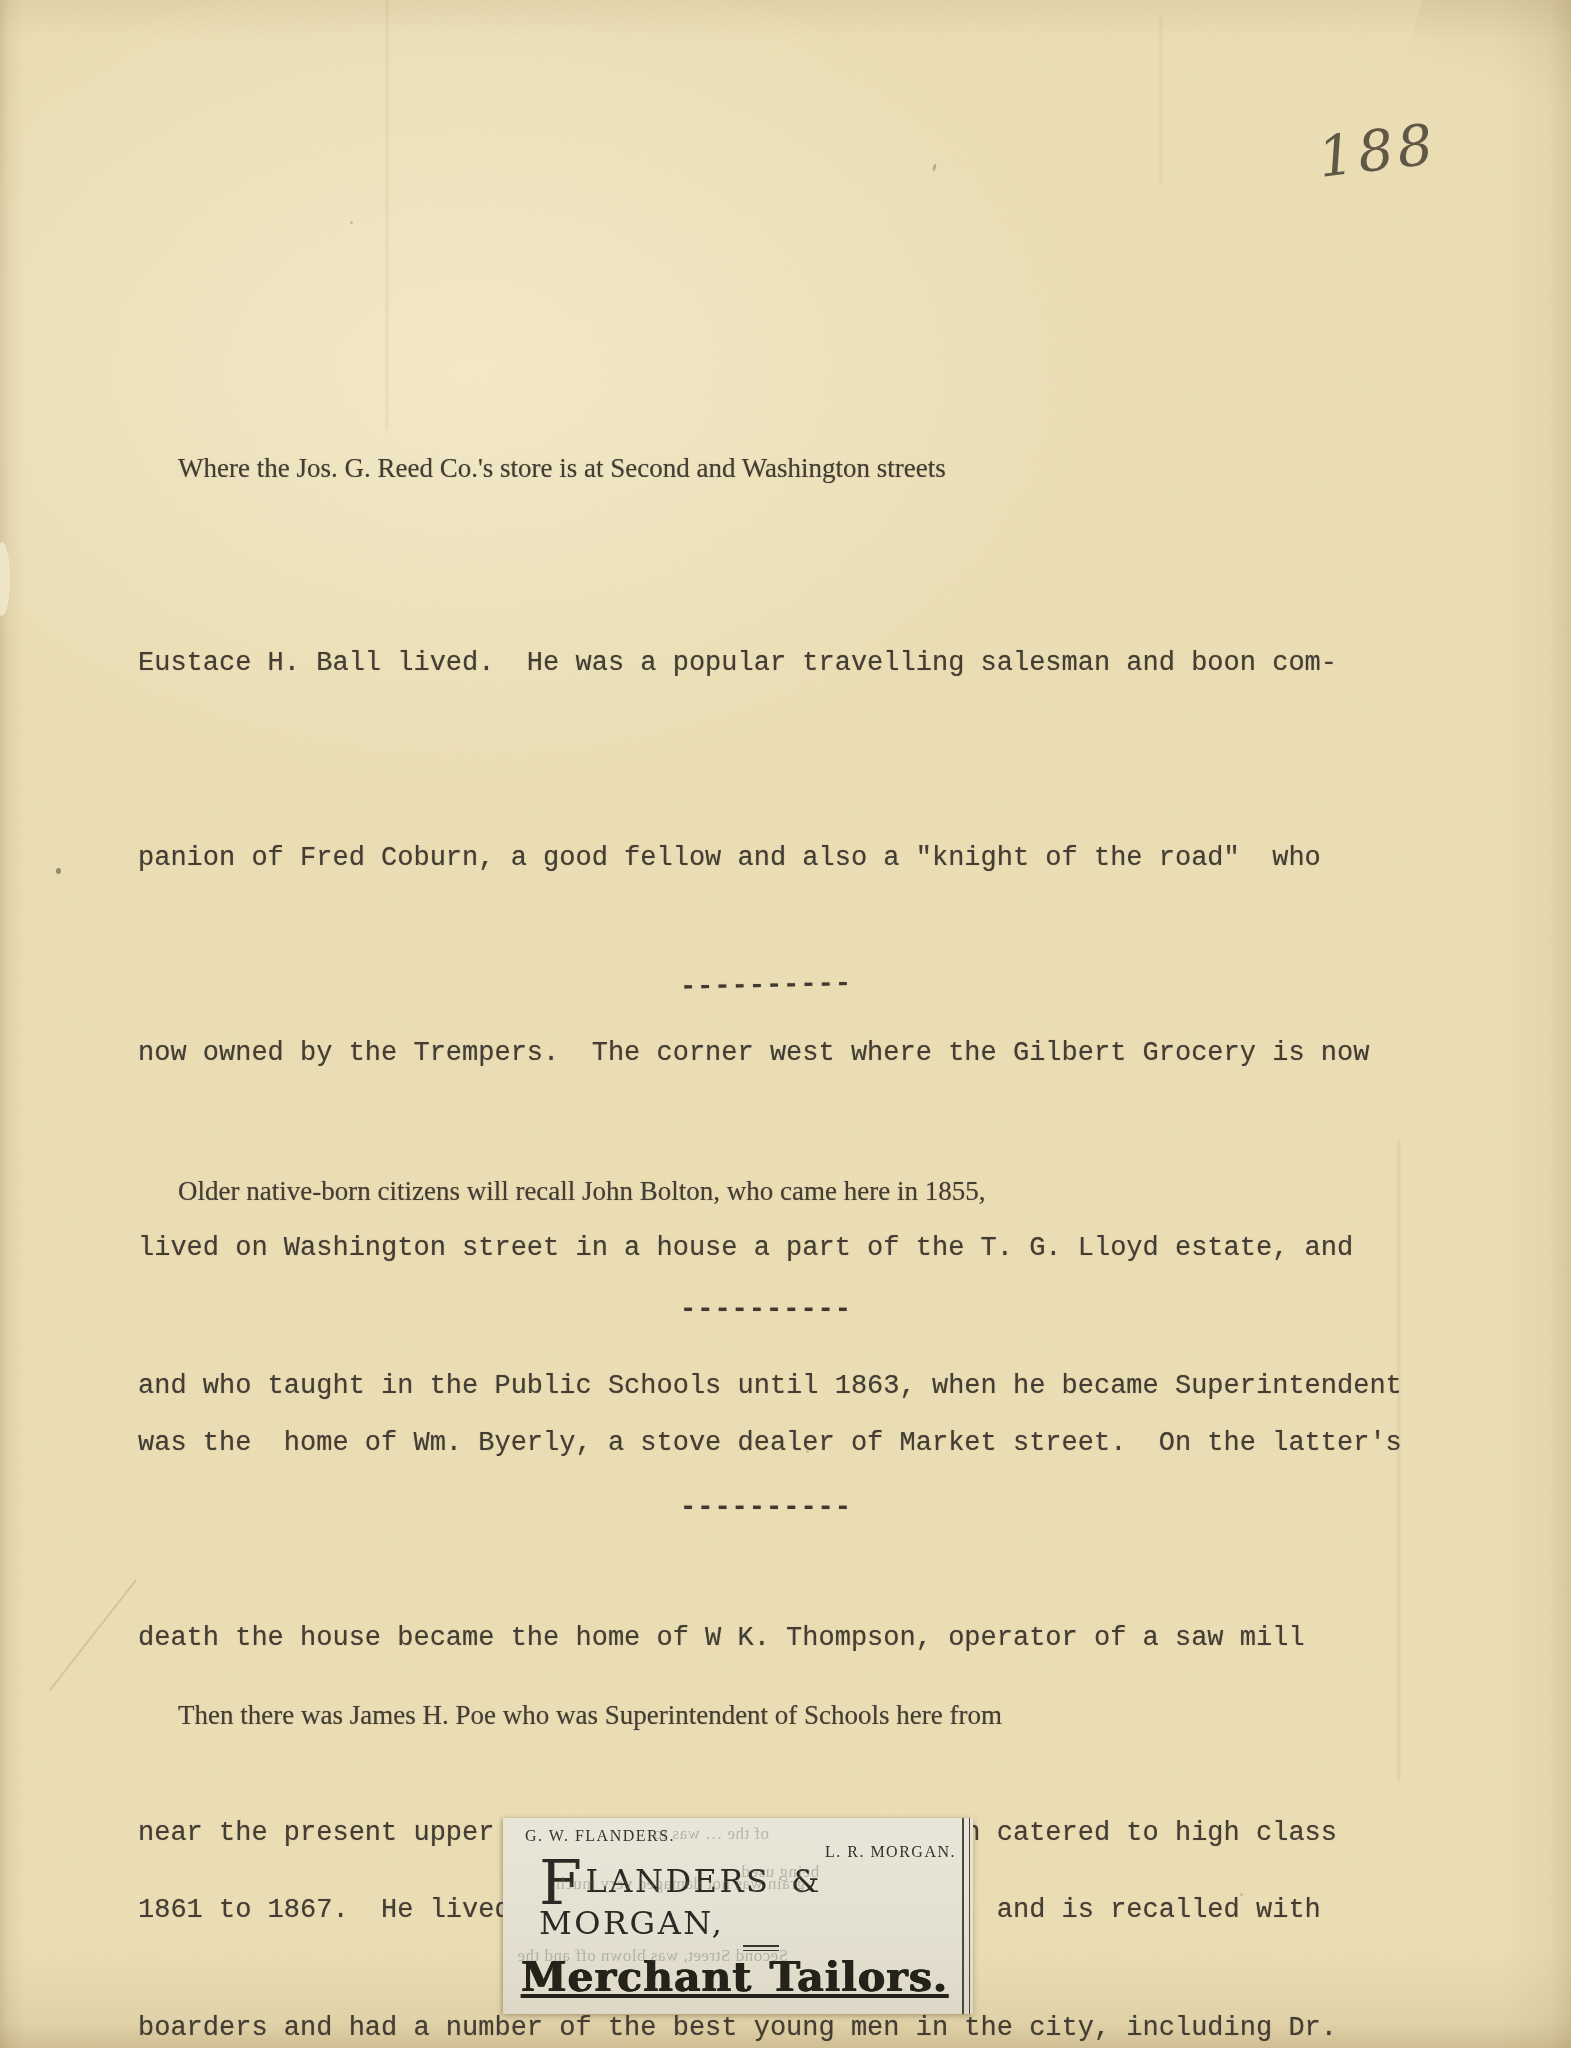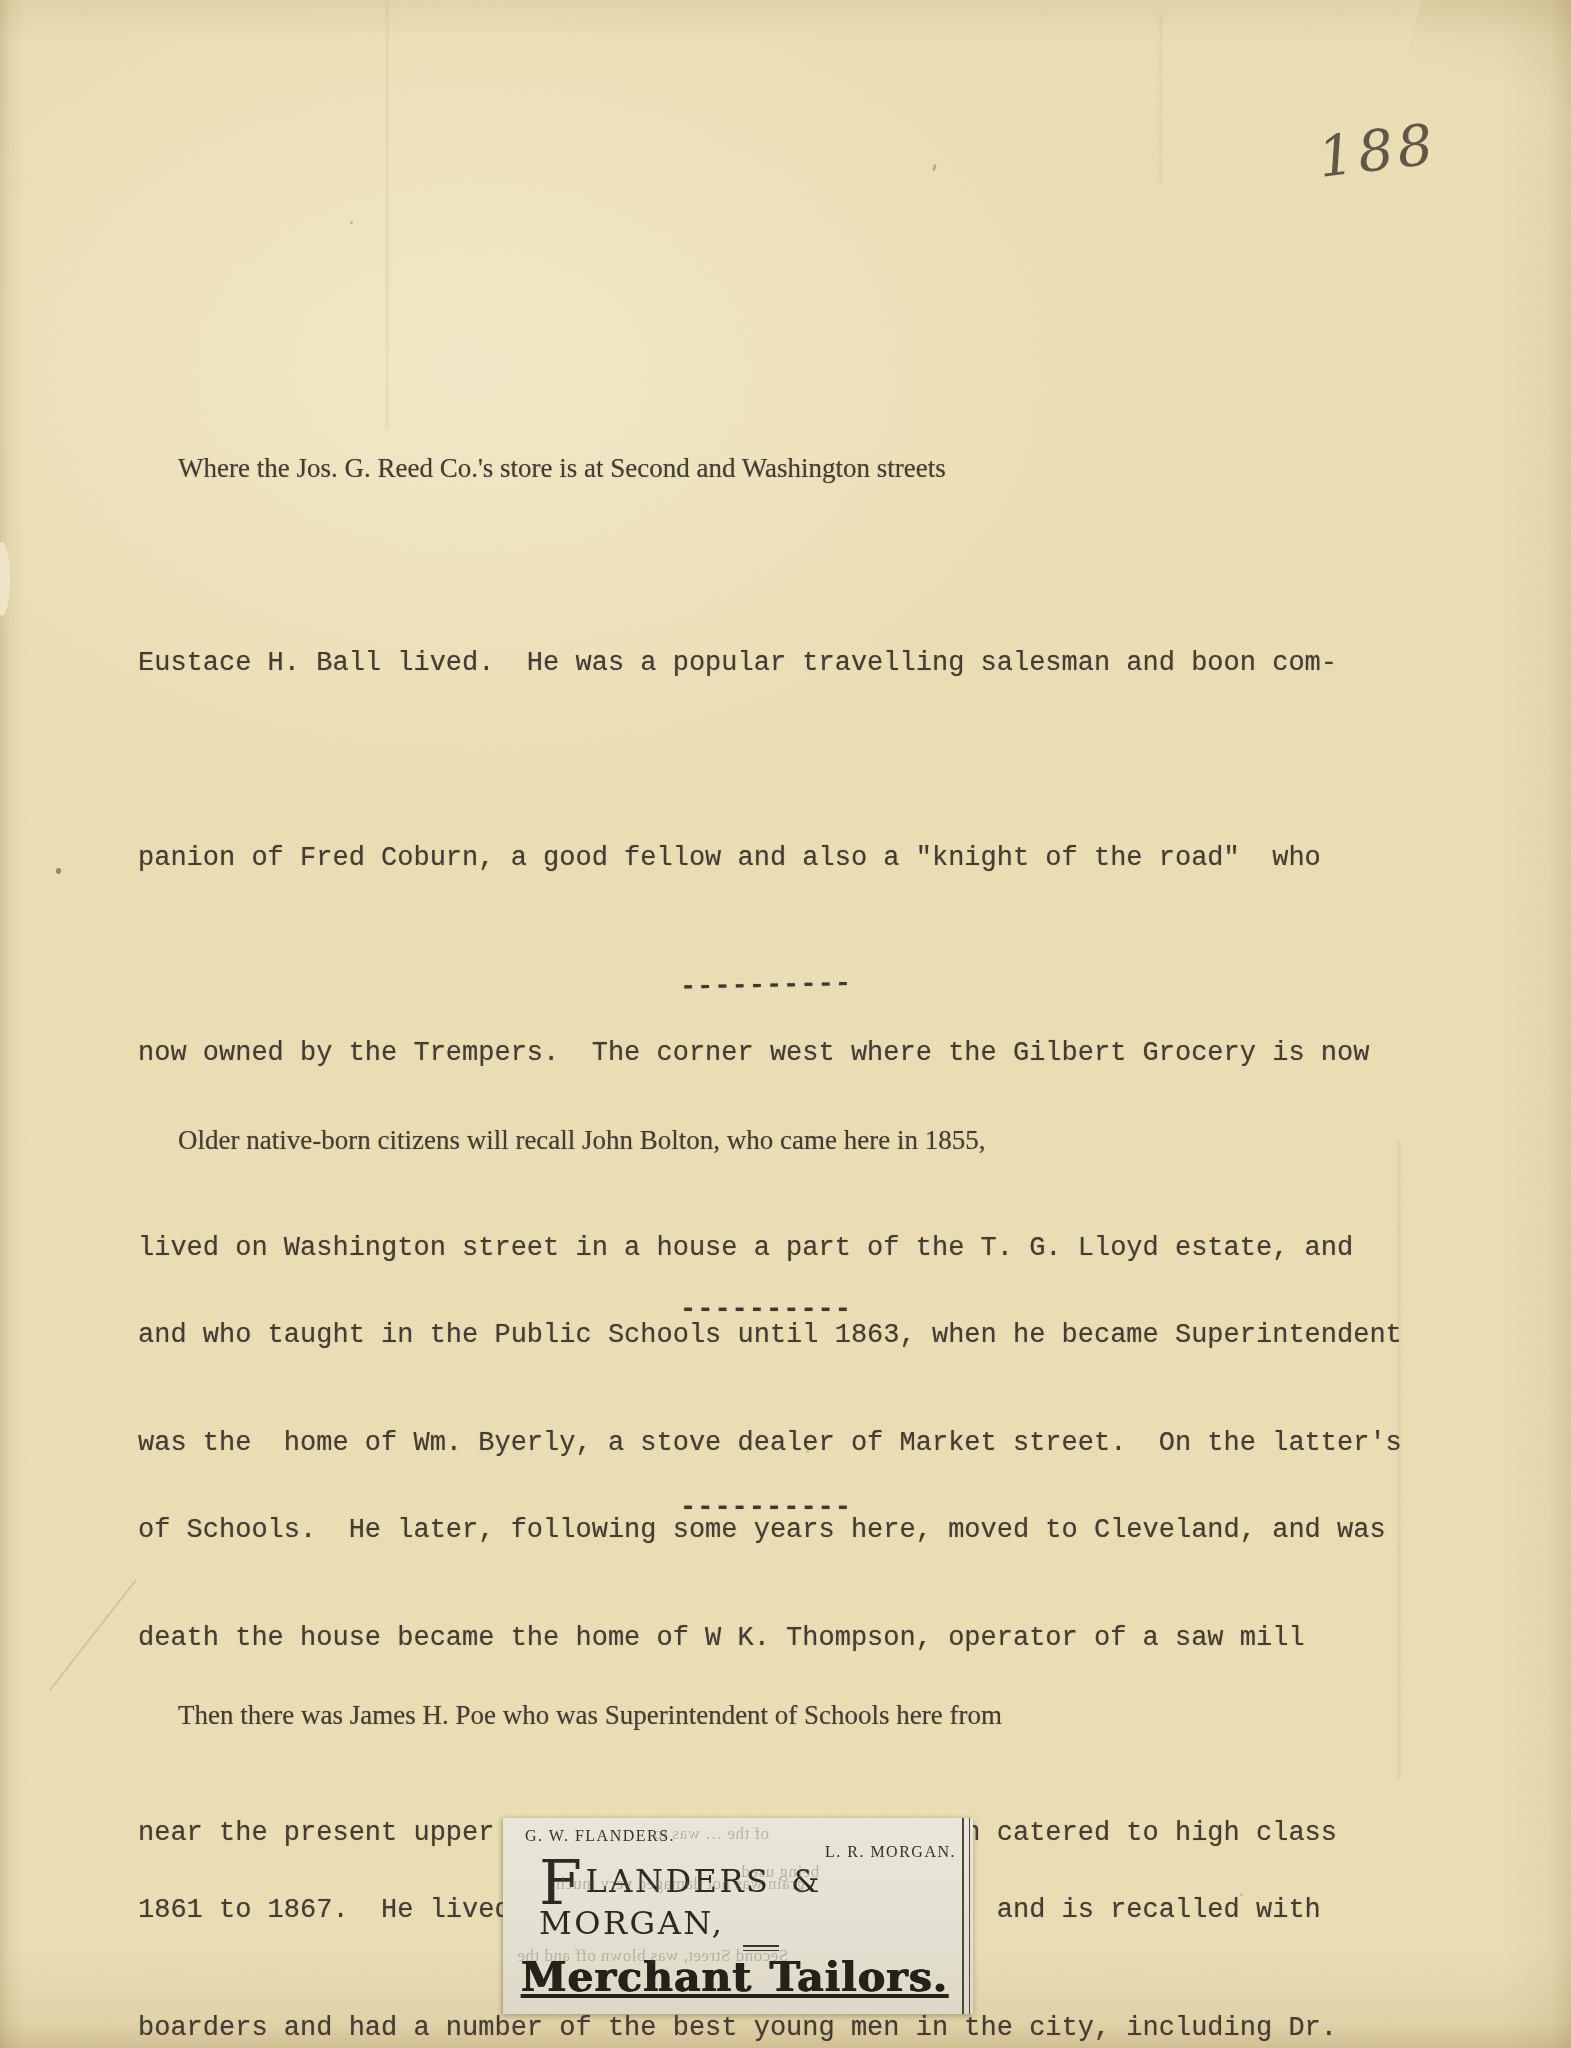--- a/index.html
+++ b/index.html
@@ -117,24 +117,23 @@
     <div class="tline">lived on Washington street in a house a part of the T. G. Lloyd estate, and</div>
     <div class="tline">was the  home of Wm. Byerly, a stove dealer of Market street.  On the latter's</div>
     <div class="tline">death the house became the home of W K. Thompson, operator of a saw mill</div>
     <div class="tline">near the present upper ferry landing.  Mrs. Thompson catered to high class</div>
     <div class="tline">boarders and had a number of the best young men in the city, including Dr.</div>
     
   </div>
 
   <div class="sep sep1" style="top:965px">----------</div>
 
-  <div class="para" style="top:978px">
+  <div class="para" style="top:1029px">
     <div class="tline first">Older native-born citizens will recall John Bolton, who came here in 1855,</div>
     <div class="tline">and who taught in the Public Schools until 1863, when he became Superintendent</div>
-    <div class="tline">of Schools.  He later, following some years here, moved to Cleveland, and was</div>
   </div>
 
   <div class="sep" style="top:1290px">----------</div>
 
 
   <div class="sep" style="top:1488px">----------</div>
 
   <div class="para" style="top:1553px">
     <div class="tline first">Then there was James H. Poe who was Superintendent of Schools here from</div>
     <div class="tline">1861 to 1867.  He lived at Sixth street near Market, and is recalled with</div>

